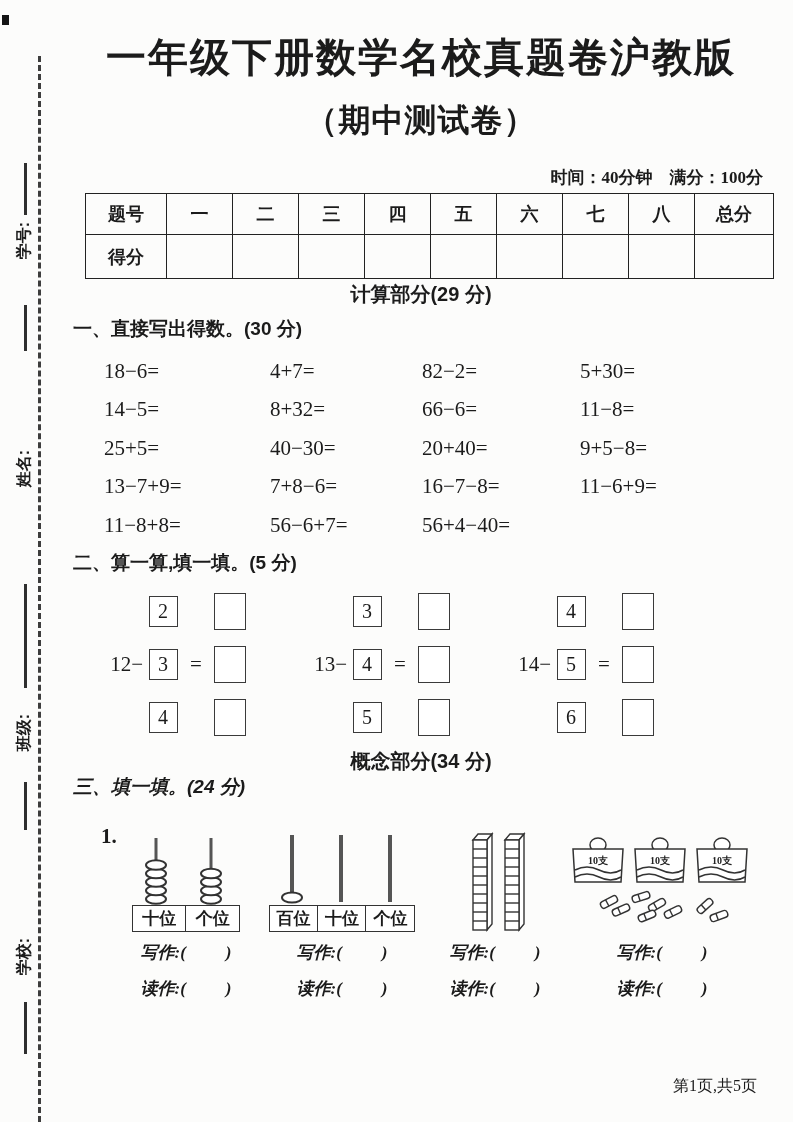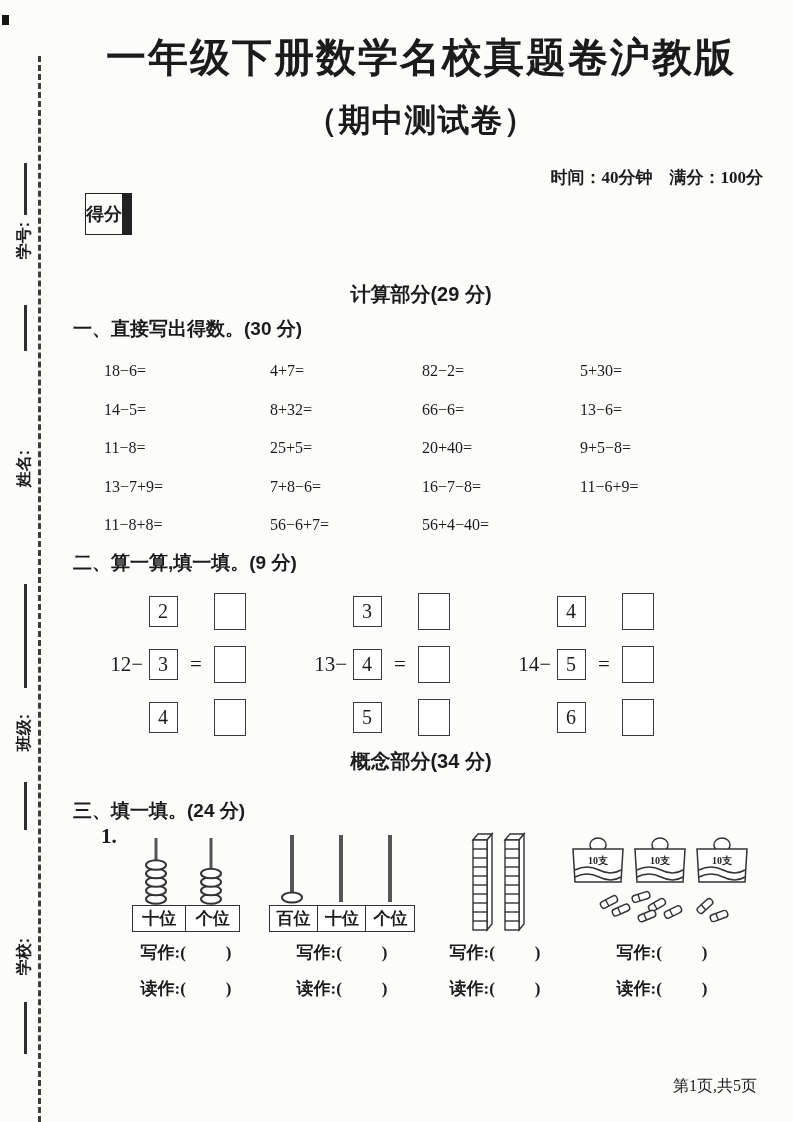--- a/index.html
+++ b/index.html
@@ -33,21 +33,21 @@
 
   .center-head { position:absolute; left:85px; width:672px; text-align:center;
                  font-size:20px; font-weight:700;
                  font-family:"Liberation Sans","DejaVu Sans",sans-serif; }
   .q-head { position:absolute; left:73px; font-size:19px; font-weight:700;
             font-family:"Liberation Sans","DejaVu Sans",sans-serif; }
 
   
   .probs { position:absolute; left:104px; top:352px; display:grid;
            grid-template-columns:166px 152px 158px 180px; grid-auto-rows:38.5px;
-           font-size:16px; align-items:center; }
+           font-size:21px; align-items:center; }
 
   
   .q2row { position:absolute; left:98px; top:586px; display:flex; gap:52px; }
   .g2 { display:grid; grid-template-columns:46px 38px 28px 40px;
         grid-template-rows:50px 56px 50px; align-items:center; justify-items:center;
         font-size:21px; }
   .qbox { width:29px; height:31px; border:1.7px solid #3a3a3a; background:#fff;
           display:flex; align-items:center; justify-content:center; font-size:20px;
           box-sizing:border-box; }
   .qbox.blank { width:32px; height:37px; }
@@ -59,21 +59,21 @@
   .item { display:flex; flex-direction:column; align-items:center; }
   .item.w1{width:132px;} .item.w2{width:168px;} .item.w3{width:126px;} .item.w4{width:196px;}
   .gfx { height:104px; display:flex; flex-direction:column; justify-content:flex-end;
          align-items:center; }
   .lblrow { display:flex; }
   .lblrow .cell { height:27px; border:1.6px solid #333; box-sizing:border-box;
                   display:flex; align-items:center; justify-content:center;
                   font-size:17px; font-weight:600; background:#fff; }
   .lblrow .cell + .cell { margin-left:-1.6px; }
   .c54 { width:55px; } .c49 { width:50px; }
-  .ansline { margin-top:9px; font-size:17px; font-weight:600; white-space:nowrap; }
+  .ansline { margin-top:9px; font-size:17px; font-weight:600; white-space:nowrap;font-style:italic; }
   .ansline.second { margin-top:13px; }
   .spacer { display:inline-block; width:40px; }
 
   .footer { position:absolute; left:85px; top:1076px; width:672px; text-align:right;
             font-size:16px; }
   svg { display:block; }
 </style>
 </head>
 <body>
 
@@ -91,20 +91,32 @@
   <div class="seal-seg" style="top:782px;height:48px;"></div>
   <div class="seal-label" style="top:946px;">学校:</div>
   <div class="seal-seg" style="top:1002px;height:52px;"></div>
 
   <div class="title">一年级下册数学名校真题卷沪教版</div>
   <div class="subtitle">（期中测试卷）</div>
   <div class="meta">时间：40分钟　满分：100分</div>
 
   <table class="score">
     <tbody>
+        <tr>
+      <td style="width:80px;">题号</td>
+      <td style="width:65px;">一</td>
+      <td style="width:65px;">二</td>
+      <td style="width:65px;">三</td>
+      <td style="width:65px;">四</td>
+      <td style="width:65px;">五</td>
+      <td style="width:65px;">六</td>
+      <td style="width:65px;">七</td>
+      <td style="width:65px;">八</td>
+      <td style="width:78px;">总分</td>
+    </tr>
     <tr>
       <td>得分</td>
       <td></td>
       <td></td>
       <td></td>
       <td></td>
       <td></td>
       <td></td>
       <td></td>
       <td></td>
@@ -117,35 +129,35 @@
   <div class="q-head" style="top:316px;">一、直接写出得数。(30 分)</div>
 
   <div class="probs">
     <span>18−6=</span>
     <span>4+7=</span>
     <span>82−2=</span>
     <span>5+30=</span>
     <span>14−5=</span>
     <span>8+32=</span>
     <span>66−6=</span>
-    <span>13−6=</span>
     <span>11−8=</span>
     <span>25+5=</span>
+    <span>40−30=</span>
     <span>20+40=</span>
     <span>9+5−8=</span>
     <span>13−7+9=</span>
     <span>7+8−6=</span>
     <span>16−7−8=</span>
     <span>11−6+9=</span>
     <span>11−8+8=</span>
     <span>56−6+7=</span>
     <span>56+4−40=</span>
   </div>
 
-  <div class="q-head" style="top:550px;">二、算一算,填一填。(9 分)</div>
+  <div class="q-head" style="top:550px;">二、算一算,填一填。(5 分)</div>
 
   <div class="q2row">
     <div class="g2">
       <div class="qbox" style="grid-column:2;grid-row:1;">2</div>
       <div class="qbox blank" style="grid-column:4;grid-row:1;"></div>
       <span class="minuend" style="grid-column:1;grid-row:2;">12−</span>
       <div class="qbox" style="grid-column:2;grid-row:2;">3</div>
       <span style="grid-column:3;grid-row:2;">=</span>
       <div class="qbox blank" style="grid-column:4;grid-row:2;"></div>
       <div class="qbox" style="grid-column:2;grid-row:3;">4</div>
@@ -167,21 +179,21 @@
       <span class="minuend" style="grid-column:1;grid-row:2;">14−</span>
       <div class="qbox" style="grid-column:2;grid-row:2;">5</div>
       <span style="grid-column:3;grid-row:2;">=</span>
       <div class="qbox blank" style="grid-column:4;grid-row:2;"></div>
       <div class="qbox" style="grid-column:2;grid-row:3;">6</div>
       <div class="qbox blank" style="grid-column:4;grid-row:3;"></div>
     </div>
   </div>
 
   <div class="center-head" style="top:748px;">概念部分(34 分)</div>
-  <div class="q-head" style="top:798px;">三、填一填。(24 分)</div>
+  <div class="q-head" style="top:774px;font-style:italic;">三、填一填。(24 分)</div>
   <div class="itemno">1.</div>
 
   <div class="items">
 
     <div class="item w1">
       <div class="gfx">
         <svg width="116" height="70" viewBox="0 0 116 70">
           <rect x="26.5" y="3" width="3" height="63" fill="#555"></rect>
           <rect x="81.5" y="3" width="3" height="63" fill="#555"></rect>
           <g fill="#fff" stroke="#333" stroke-width="2">

